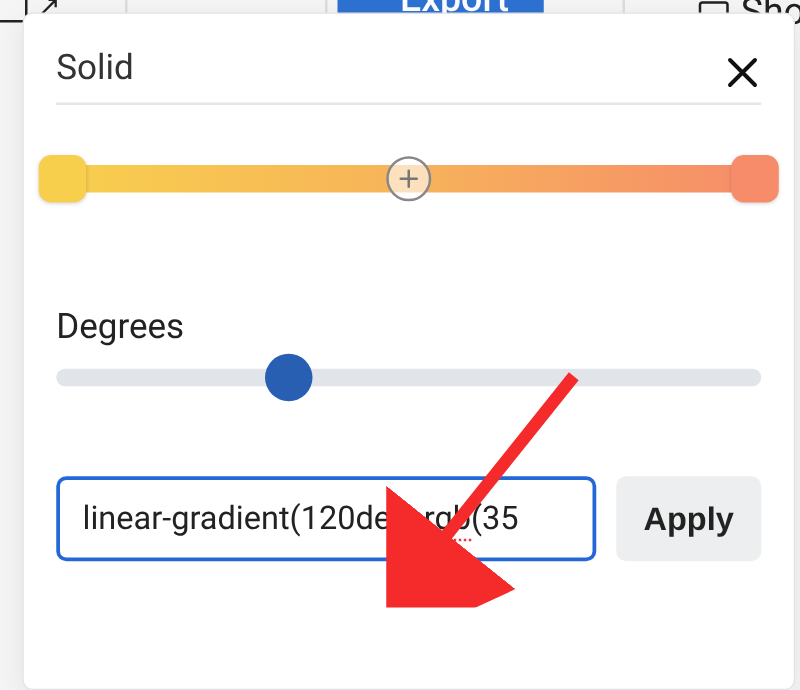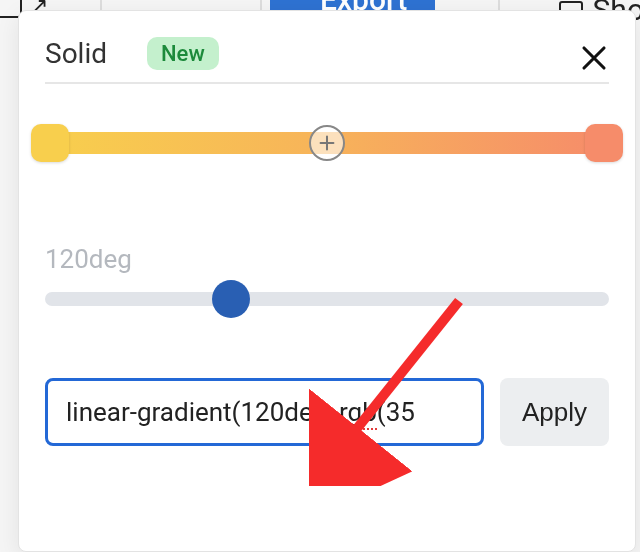--- a/index.html
+++ b/index.html
@@ -162,21 +162,21 @@
     .spell-error {
       border-bottom: 2px dotted #e23b3b;
       padding-bottom: 1px;
     }
     .apply-btn {
       background: #eceef0;
       border: none;
       border-radius: 8px;
       padding: 0 22px;
       font-size: 26px;
-      font-weight: 400;
+      font-weight: 700;
       color: #222;
       cursor: pointer;
     }
     .annotation-arrow {
       position: absolute;
       top: 280px;
       left: 290px;
       pointer-events: none;
     }
     .toolbar-chunk {
@@ -247,21 +247,20 @@
 <div class="toolbar-chunk tb-right">
   <span class="tb-right-icon"></span>
   <span class="tb-right-text">Sho</span>
 </div>
 
 <div class="panel">
 
   <div class="tabs">
     <div class="tab">Solid</div>
     <div class="tab-wrapper">
-      <div class="badge">New</div>
     </div>
     <div class="close-btn">
       <svg viewBox="0 0 24 24" width="30" height="30">
         <path d="M4 4 L20 20 M20 4 L4 20" stroke="#111" stroke-width="2.5" fill="none" stroke-linecap="round"></path>
       </svg>
     </div>
   </div>
   <div class="tabs-divider"></div>
 
   <div class="gradient-slider-wrap">
@@ -269,21 +268,21 @@
     <div class="color-stop color-stop-1"></div>
     <div class="color-stop color-stop-2"></div>
     <div class="add-stop">
       <svg viewBox="0 0 24 24" width="22" height="22">
         <path d="M12 5 V19 M5 12 H19" stroke="#777" stroke-width="2.2" fill="none" stroke-linecap="round"></path>
       </svg>
     </div>
   </div>
 
   <div class="degrees-row">
-    <div class="degrees-value">120deg</div>
+    <div class="degrees-label">Degrees</div>
   </div>
   <div class="degrees-slider">
     <div class="degrees-thumb"></div>
   </div>
 
   <div class="input-row">
     <div class="css-input">
       <span class="css-input-text">linear-gradient(120deg, </span><span class="css-input-text spell-error">rgb</span><span class="css-input-text">(35</span>
     </div>
     <button class="apply-btn">Apply</button>

